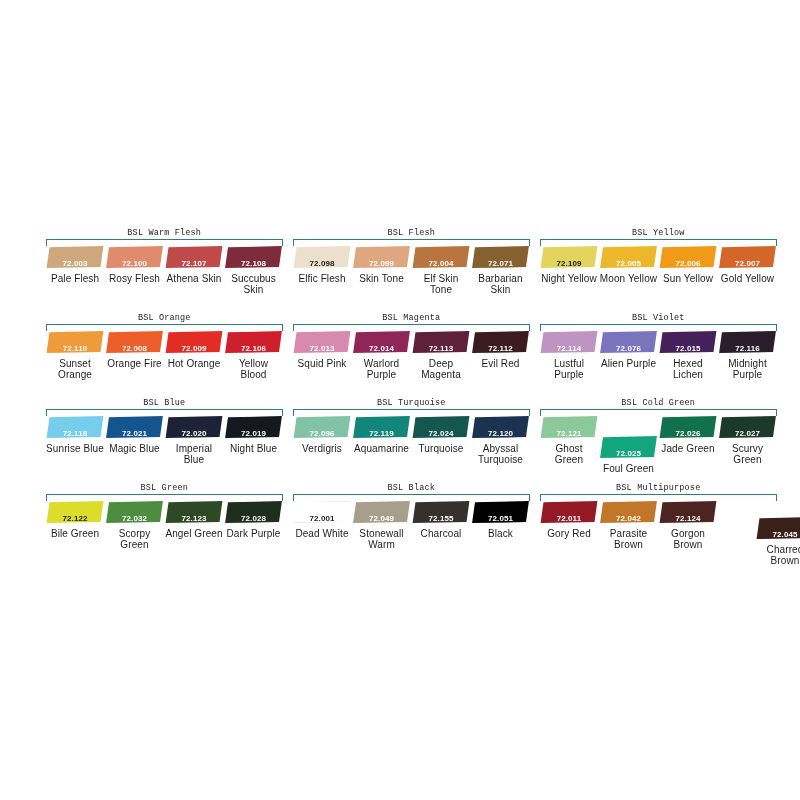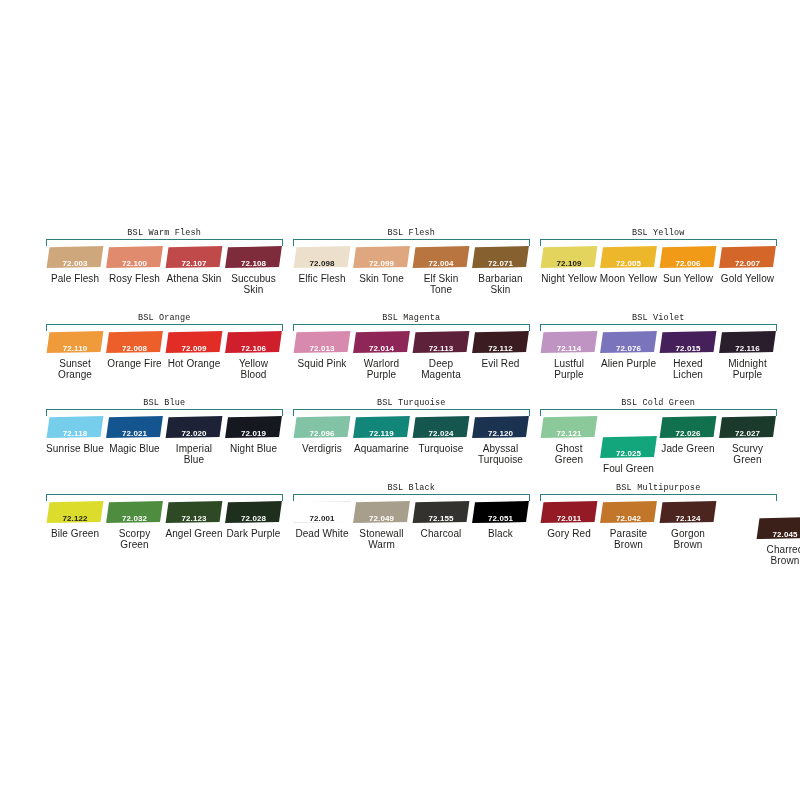--- a/index.html
+++ b/index.html
@@ -456,20 +456,21 @@
             <div class="cell-name">Scurvy Green</div>
           </div>
         </div>
       </div>
       <div class="row">
         <div class="bracket-strip">
           <div class="bracket" style="left: 0px; width: 236.5px;">
             <div class="bracket-line"></div>
             <div class="bracket-tick left"></div>
             <div class="bracket-tick right"></div>
+            <div class="bracket-label"><span>BSL Green</span></div>
           </div>
           <div class="bracket" style="left: 247px; width: 236.5px;">
             <div class="bracket-line"></div>
             <div class="bracket-tick left"></div>
             <div class="bracket-tick right"></div>
             <div class="bracket-label"><span>BSL Black</span></div>
           </div>
           <div class="bracket" style="left: 494px; width: 236.5px;">
             <div class="bracket-line"></div>
             <div class="bracket-tick left"></div>

